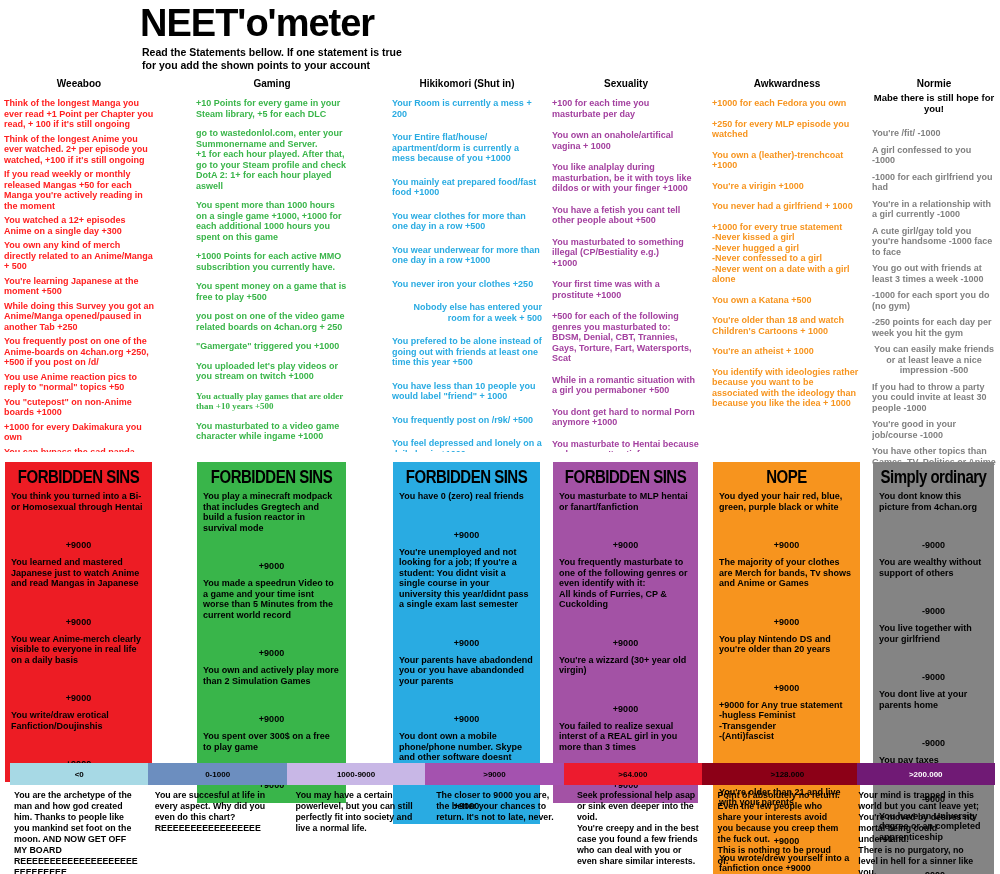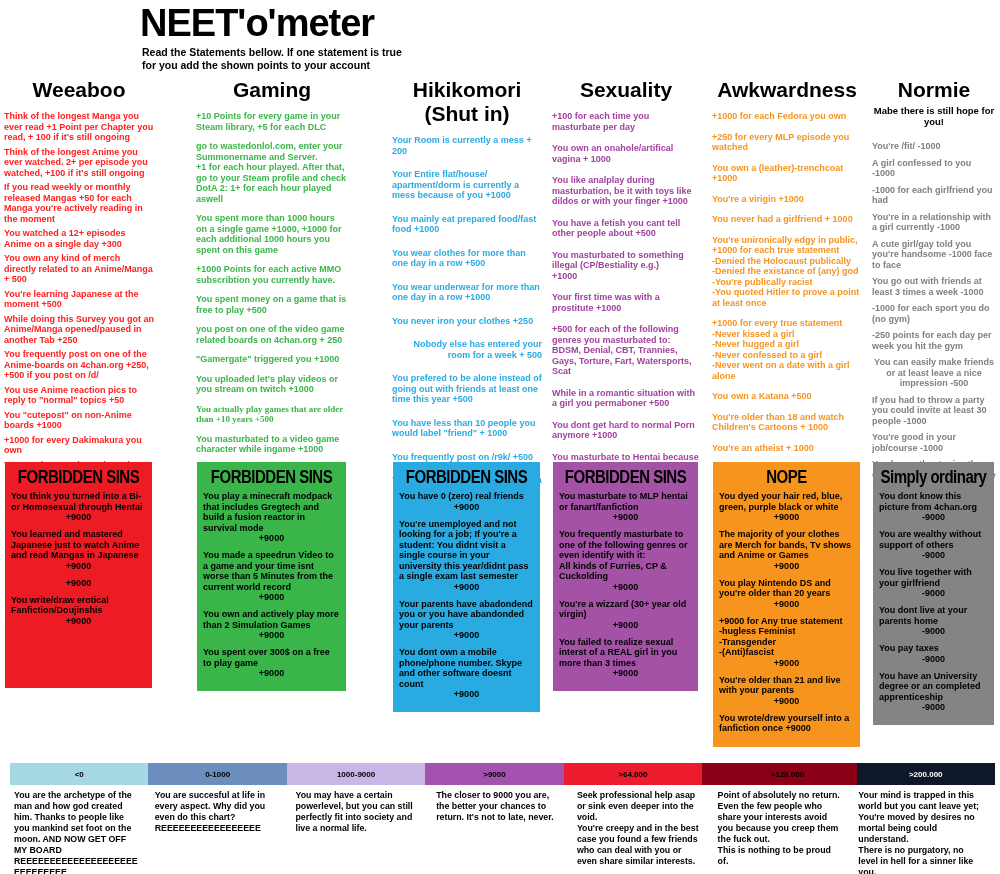--- a/index.html
+++ b/index.html
@@ -13,38 +13,38 @@
 
   
   .columns { position:absolute; inset:0; }
   .column { position:absolute; top:78px; bottom:0; }
   .column:nth-child(1) { left:4px;   width:150px; }
   .column:nth-child(2) { left:196px; width:152px; }
   .column:nth-child(3) { left:392px; width:150px; }
   .column:nth-child(4) { left:552px; width:148px; }
   .column:nth-child(5) { left:712px; width:150px; }
   .column:nth-child(6) { left:872px; width:124px; }
-  .column h2 { font-size:21px; font-weight:bold; text-align:center; color:#000; margin-bottom:3px; }
+  .column h2 { font-size:10px; font-weight:bold; text-align:center; color:#000; margin-bottom:3px; }
   .column .subhead { font-size:9.5px; font-weight:bold; text-align:center; color:#000; margin-bottom:8px; }
   .stmts { max-height:360px; overflow:hidden; padding-top:6px; }
   .stmt { font-size:9px; font-weight:bold; line-height:10.5px; white-space:pre-line; }
   .column:nth-child(1) .stmt { margin-bottom:4px; }
   .column:nth-child(2) .stmt { margin-bottom:9px; }
   .column:nth-child(3) .stmt { margin-bottom:13px; }
   .column:nth-child(4) .stmt { margin-bottom:11px; }
   .column:nth-child(5) .stmt { margin-bottom:10px; }
   .column:nth-child(6) .stmt { margin-bottom:6px; }
   .column:nth-child(6) .stmts { max-height:344px; }
 
   
   .sinbox { position:absolute; top:384px; left:1px; width:calc(100% - 3px); min-height:226px; padding:4px 6px 6px; color:#000; }
   .sinbox h3 { text-align:center; font-size:15px; font-weight:800; letter-spacing:-0.5px; transform:scaleY(1.2); transform-origin:top; margin-bottom:8px; }
   .entry { margin-bottom:7px; }
   .etext { font-size:9px; font-weight:bold; line-height:10.5px; white-space:pre-line; }
-  .epts { font-size:9px; font-weight:bold; text-align:center; }
+  .epts { font-size:9px; font-weight:bold; text-align:center;margin-top:28px; }
 
   
   .scale { position:absolute; left:10px; top:763px; width:985px; }
   .bar { display:flex; height:22px; }
   .seg { flex:1; display:flex; align-items:center; justify-content:center; font-size:8px; font-weight:bold; }
   .descs { display:flex; margin-top:5px; }
   .desc { flex:1; padding:0 12px 0 4px; font-size:8.8px; font-weight:bold; line-height:11px; color:#000;
           white-space:pre-line; overflow-wrap:anywhere; }
 </style>
 </head>
@@ -77,20 +77,21 @@
       <div class="entries">
             <div class="entry">
               <div class="etext">You think you turned into a Bi- or Homosexual through Hentai</div>
               <div class="epts">+9000</div>
             </div>
             <div class="entry">
               <div class="etext">You learned and mastered Japanese just to watch Anime and read Mangas in Japanese</div>
               <div class="epts">+9000</div>
             </div>
             <div class="entry">
+              <div class="etext">You wear Anime-merch clearly visible to everyone in real life on a daily basis</div>
               <div class="epts">+9000</div>
             </div>
             <div class="entry">
               <div class="etext">You write/draw erotical Fanfiction/Doujinshis</div>
               <div class="epts">+9000</div>
             </div>
           </div>
     </div>
   </section>
 
@@ -215,26 +216,20 @@
 
   <section class="column">
     <h2>Awkwardness</h2>
 
     <div class="stmts">
           <p class="stmt" style="color: rgb(247, 148, 30);">+1000 for each Fedora you own</p>
           <p class="stmt" style="color: rgb(247, 148, 30);">+250 for every MLP episode you watched</p>
           <p class="stmt" style="color: rgb(247, 148, 30);">You own a (leather)-trenchcoat +1000</p>
           <p class="stmt" style="color: rgb(247, 148, 30);">You're a virigin +1000</p>
           <p class="stmt" style="color: rgb(247, 148, 30);">You never had a girlfriend + 1000</p>
-          <p class="stmt" style="color: rgb(247, 148, 30);">You're unironically edgy in public,
-+1000 for each true statement
--Denied the Holocaust publically
--Denied the existance of (any) god
--You're publically racist
--You quoted Hitler to prove a point at least once</p>
           <p class="stmt" style="color: rgb(247, 148, 30);">+1000 for every true statement
 -Never kissed a girl
 -Never hugged a girl
 -Never confessed to a girl
 -Never went on a date with a girl alone</p>
           <p class="stmt" style="color: rgb(247, 148, 30);">You own a Katana +500</p>
           <p class="stmt" style="color: rgb(247, 148, 30);">You're older than 18 and watch Children's Cartoons + 1000</p>
           <p class="stmt" style="color: rgb(247, 148, 30);">You're an atheist + 1000</p>
           <p class="stmt" style="color: rgb(247, 148, 30);">You identify with ideologies rather because you want to be associated with the ideology than because you like the idea + 1000</p>
         </div>
@@ -327,21 +322,21 @@
   <div class="seg" style="background: rgb(108, 142, 191); color: rgb(0, 0, 0);">0-1000</div>
 
   <div class="seg" style="background: rgb(200, 183, 230); color: rgb(0, 0, 0);">1000-9000</div>
 
   <div class="seg" style="background: rgb(164, 82, 175); color: rgb(0, 0, 0);">&gt;9000</div>
 
   <div class="seg" style="background: rgb(237, 27, 46); color: rgb(0, 0, 0);">&gt;64.000</div>
 
   <div class="seg" style="background: rgb(140, 0, 23); color: rgb(0, 0, 0); padding-left: 16px;">&gt;128.000</div>
 
-  <div class="seg" style="background: #0f172a; color: rgb(255, 255, 255);">&gt;200.000</div>
+  <div class="seg" style="background: #701a75; color: rgb(255, 255, 255);">&gt;200.000</div>
 </div>
     <div class="descs">
   <div class="desc">You are the archetype of the man and how god created him. Thanks to people like you mankind set foot on the moon. AND NOW GET OFF MY BOARD
 REEEEEEEEEEEEEEEEEEEEEEEEEEEEE
 EEEEEEEEEEEEEEEEEEEEEEEEEEEEEE
 EEEEEEEEEEEE</div>
 
   <div class="desc">You are succesful at life in every aspect. Why did you even do this chart?
 REEEEEEEEEEEEEEEEE</div>
 

